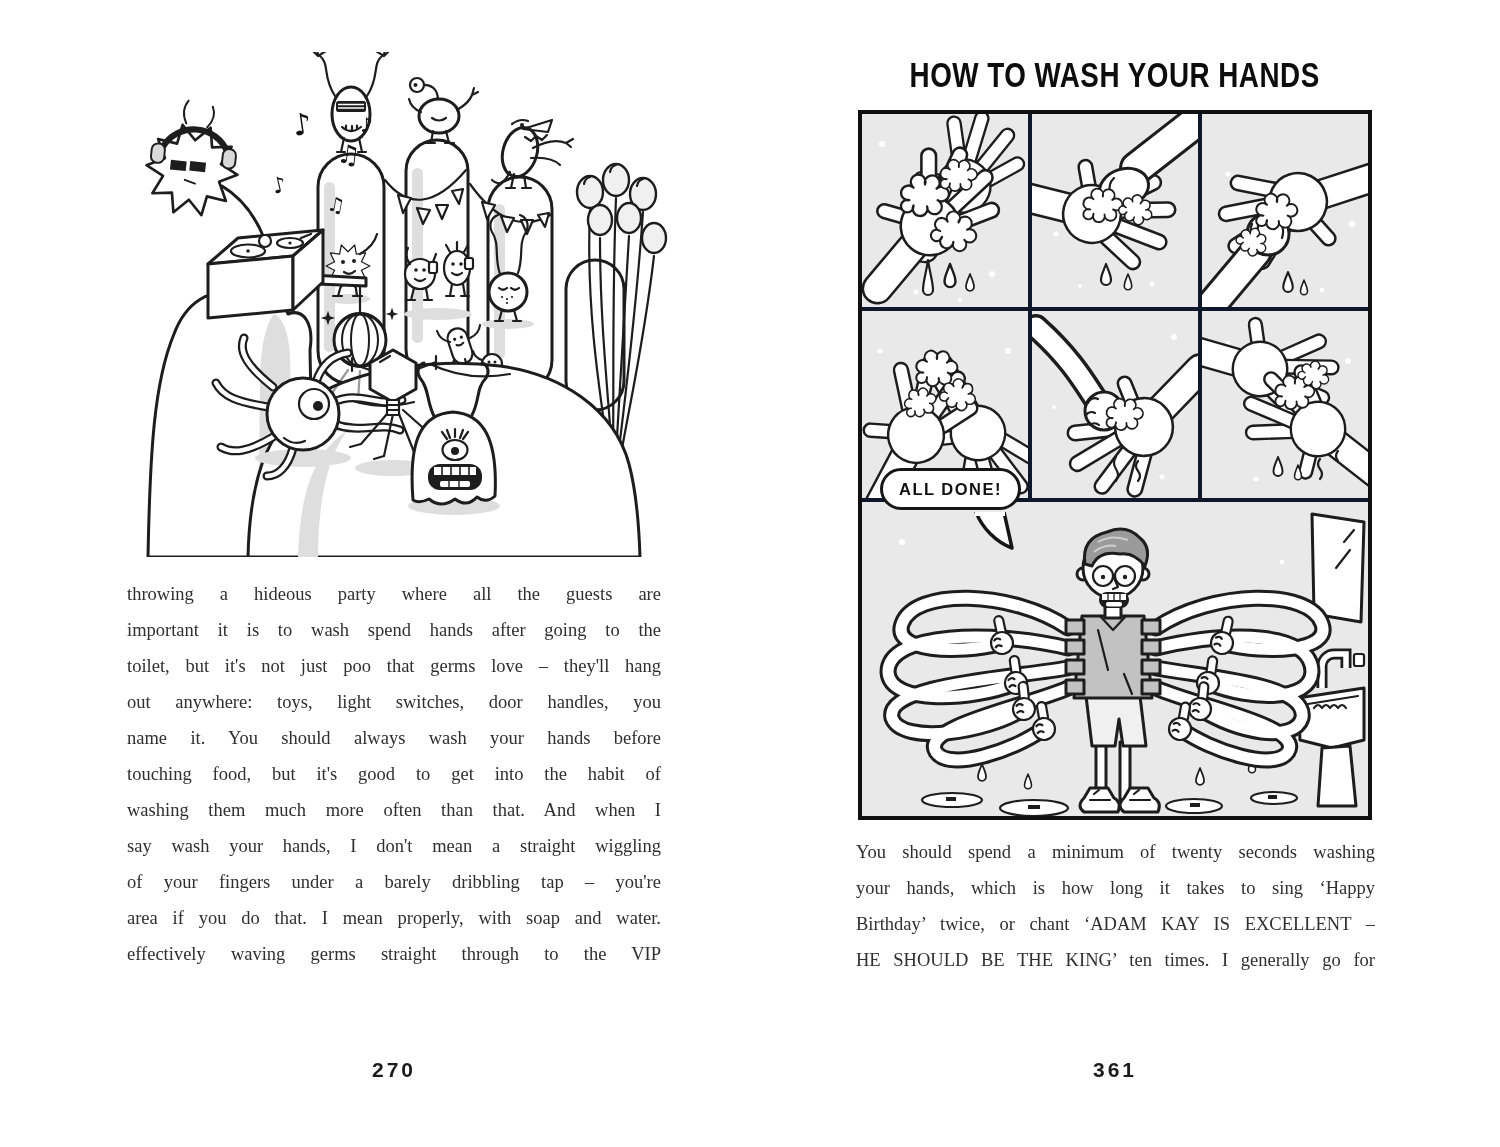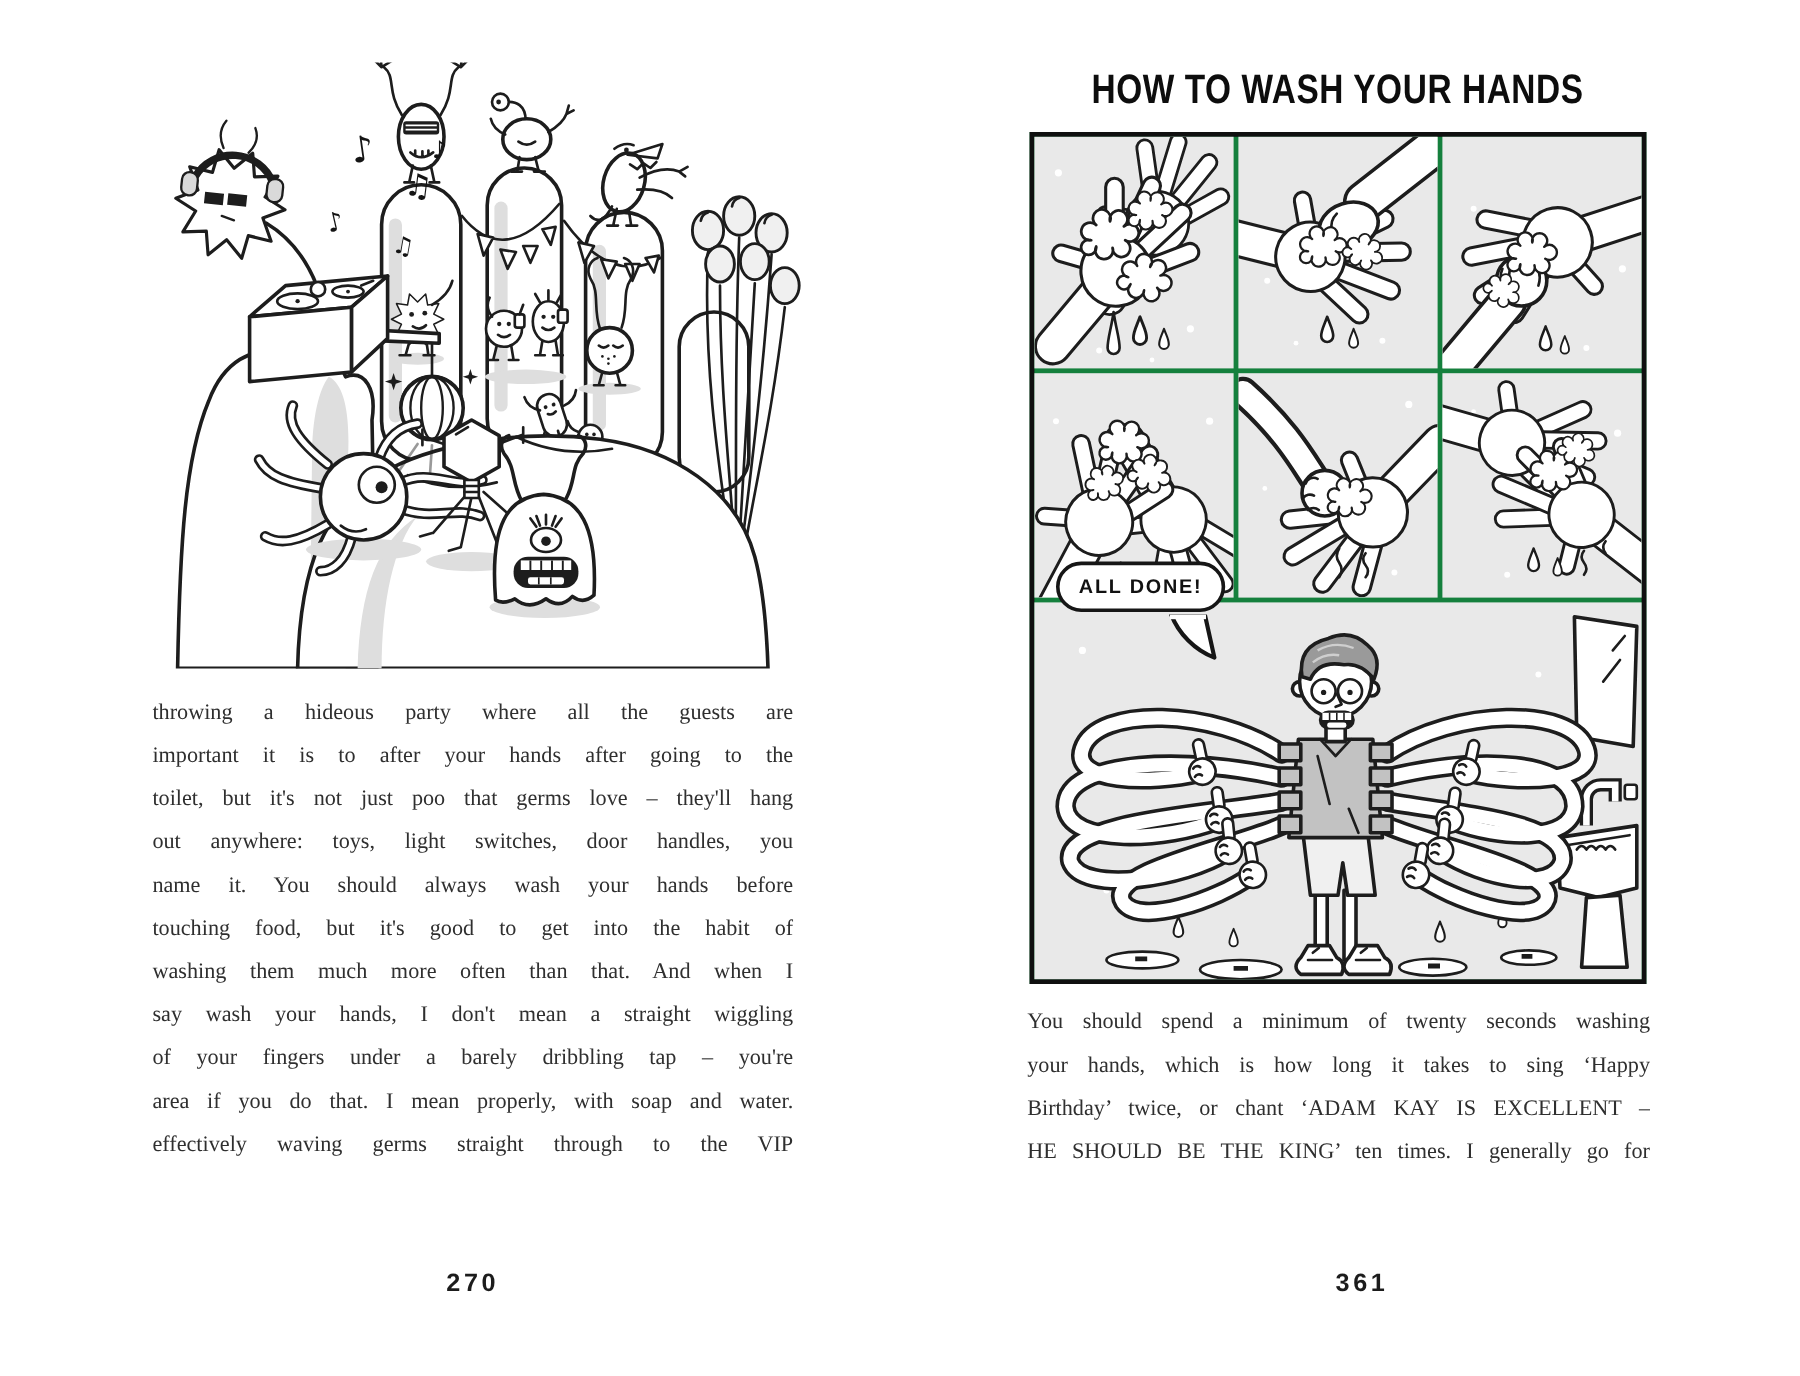--- a/index.html
+++ b/index.html
@@ -13,21 +13,21 @@
   .pline.noJust{text-align:left;text-align-last:left;}
   .pagenum{position:absolute;top:1058px;text-align:center;color:#1c1c1c;
            font-family:"Liberation Sans",sans-serif;font-weight:bold;font-size:21px;letter-spacing:3px;}
   .title-wrap{position:absolute;left:858px;top:56px;width:514px;text-align:center;}
   .title-wrap span{display:inline-block;transform:scale(0.96,1.18);transform-origin:center top;
            font-family:"Liberation Sans",sans-serif;font-weight:900;font-size:29px;
            letter-spacing:0.5px;color:#0d0d0d;white-space:nowrap;}
 
   
   .comic-grid{position:absolute;left:858px;top:110px;width:514px;height:710px;box-sizing:border-box;
-              border:4px solid #101010;background:#15803d;display:grid;
+              border:4px solid #101010;background:#0f172a;display:grid;
               grid-template-columns:166px 166px 166px;grid-template-rows:193px 187px 314px;gap:4px;}
   .panel{background:#e9e9e9;position:relative;overflow:hidden;}
   .panel svg{position:absolute;left:0;top:0;width:100%;height:100%;}
   .panel-big{grid-column:1/4;}
 
   
   .bubble{position:absolute;left:18px;top:354px;z-index:6;background:#ffffff;border:3.5px solid #161616;
           border-radius:26px;padding:9px 16px 8px 16px;font-family:"Liberation Sans",sans-serif;
           font-weight:bold;font-size:16.5px;letter-spacing:1.5px;color:#111;white-space:nowrap;}
   .bubble-tail{position:absolute;left:108px;top:398px;z-index:5;}
@@ -289,21 +289,21 @@
           <rect x="326" y="415" width="42" height="8" fill="#ffffff"></rect>
           <path d="M334,415 v8 M343,415 v8 M352,415 v8 M361,415 v8" stroke="#1d1d1d" stroke-width="1.6"></path>
           <rect x="332" y="429" width="30" height="6" rx="2" fill="#ffffff"></rect>
           <path d="M341,429 v6 M351,429 v6" stroke="#1d1d1d" stroke-width="1.4"></path>
         </g>
       </svg>
     </div>
 
     <div class="para" style="left:127px;top:576px;width:534px;">
       <div class="pline">throwing a hideous party where all the guests are</div>
-      <div class="pline">important it is to after your hands after going to the</div>
+      <div class="pline">important it is to wash spend hands after going to the</div>
       <div class="pline">toilet, but it's not just poo that germs love – they'll hang</div>
       <div class="pline">out anywhere: toys, light switches, door handles, you</div>
       <div class="pline">name it. You should always wash your hands before</div>
       <div class="pline">touching food, but it's good to get into the habit of</div>
       <div class="pline">washing them much more often than that. And when I</div>
       <div class="pline">say wash your hands, I don't mean a straight wiggling</div>
       <div class="pline">of your fingers under a barely dribbling tap – you're</div>
       <div class="pline">area if you do that. I mean properly, with soap and water.</div>
       <div class="pline">effectively waving germs straight through to the VIP</div>
     </div>
@@ -521,15 +521,15 @@
       </svg>
     </div>
 
     <div class="para" style="left:856px;top:834px;width:519px;">
       <div class="pline">You should spend a minimum of twenty seconds washing</div>
       <div class="pline">your hands, which is how long it takes to sing ‘Happy</div>
       <div class="pline">Birthday’ twice, or chant ‘ADAM KAY IS EXCELLENT –</div>
       <div class="pline">HE SHOULD BE THE KING’ ten times. I generally go for</div>
     </div>
 
-    <div class="pagenum" style="left:878px;width:514px;text-align:center;">361</div>
+    <div class="pagenum" style="left:858px;width:514px;text-align:center;">361</div>
   </div>
 </div>
 
 </body></html>

